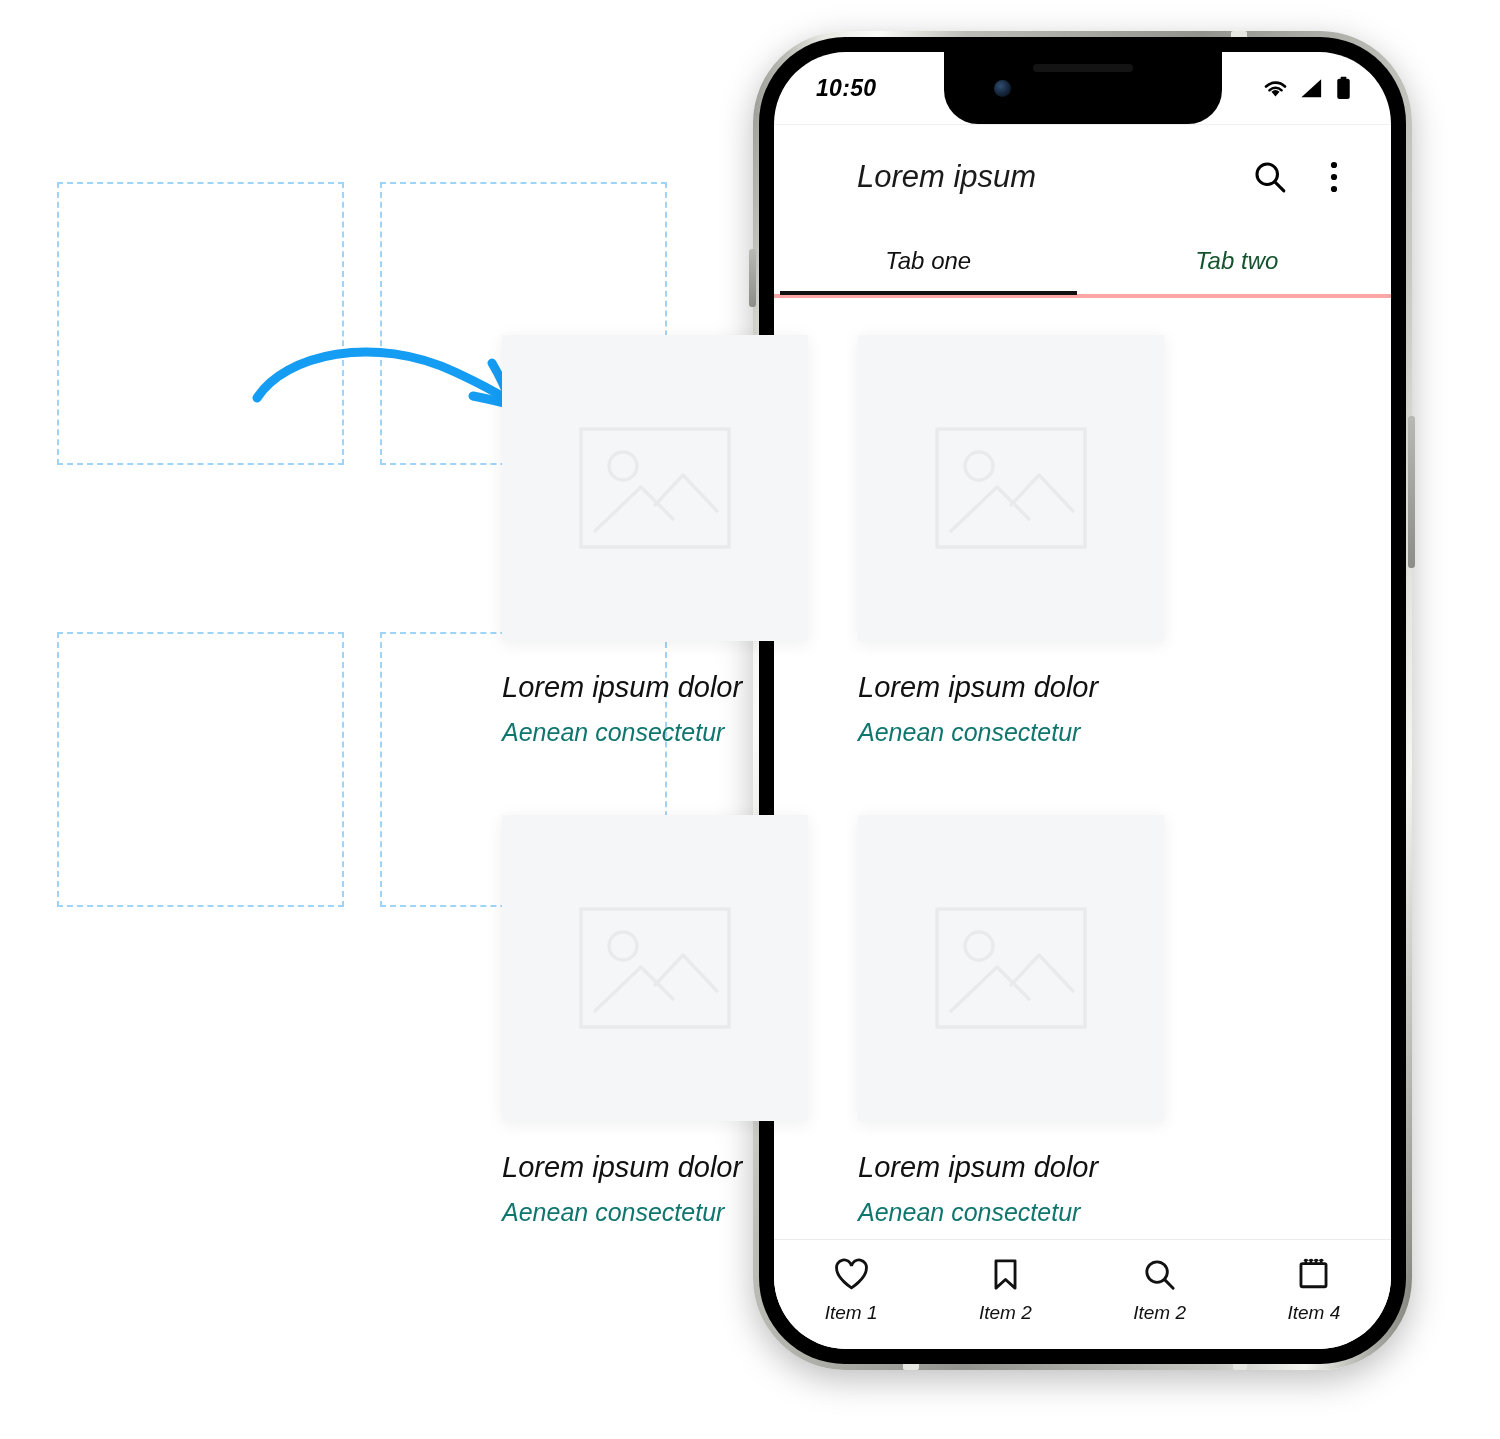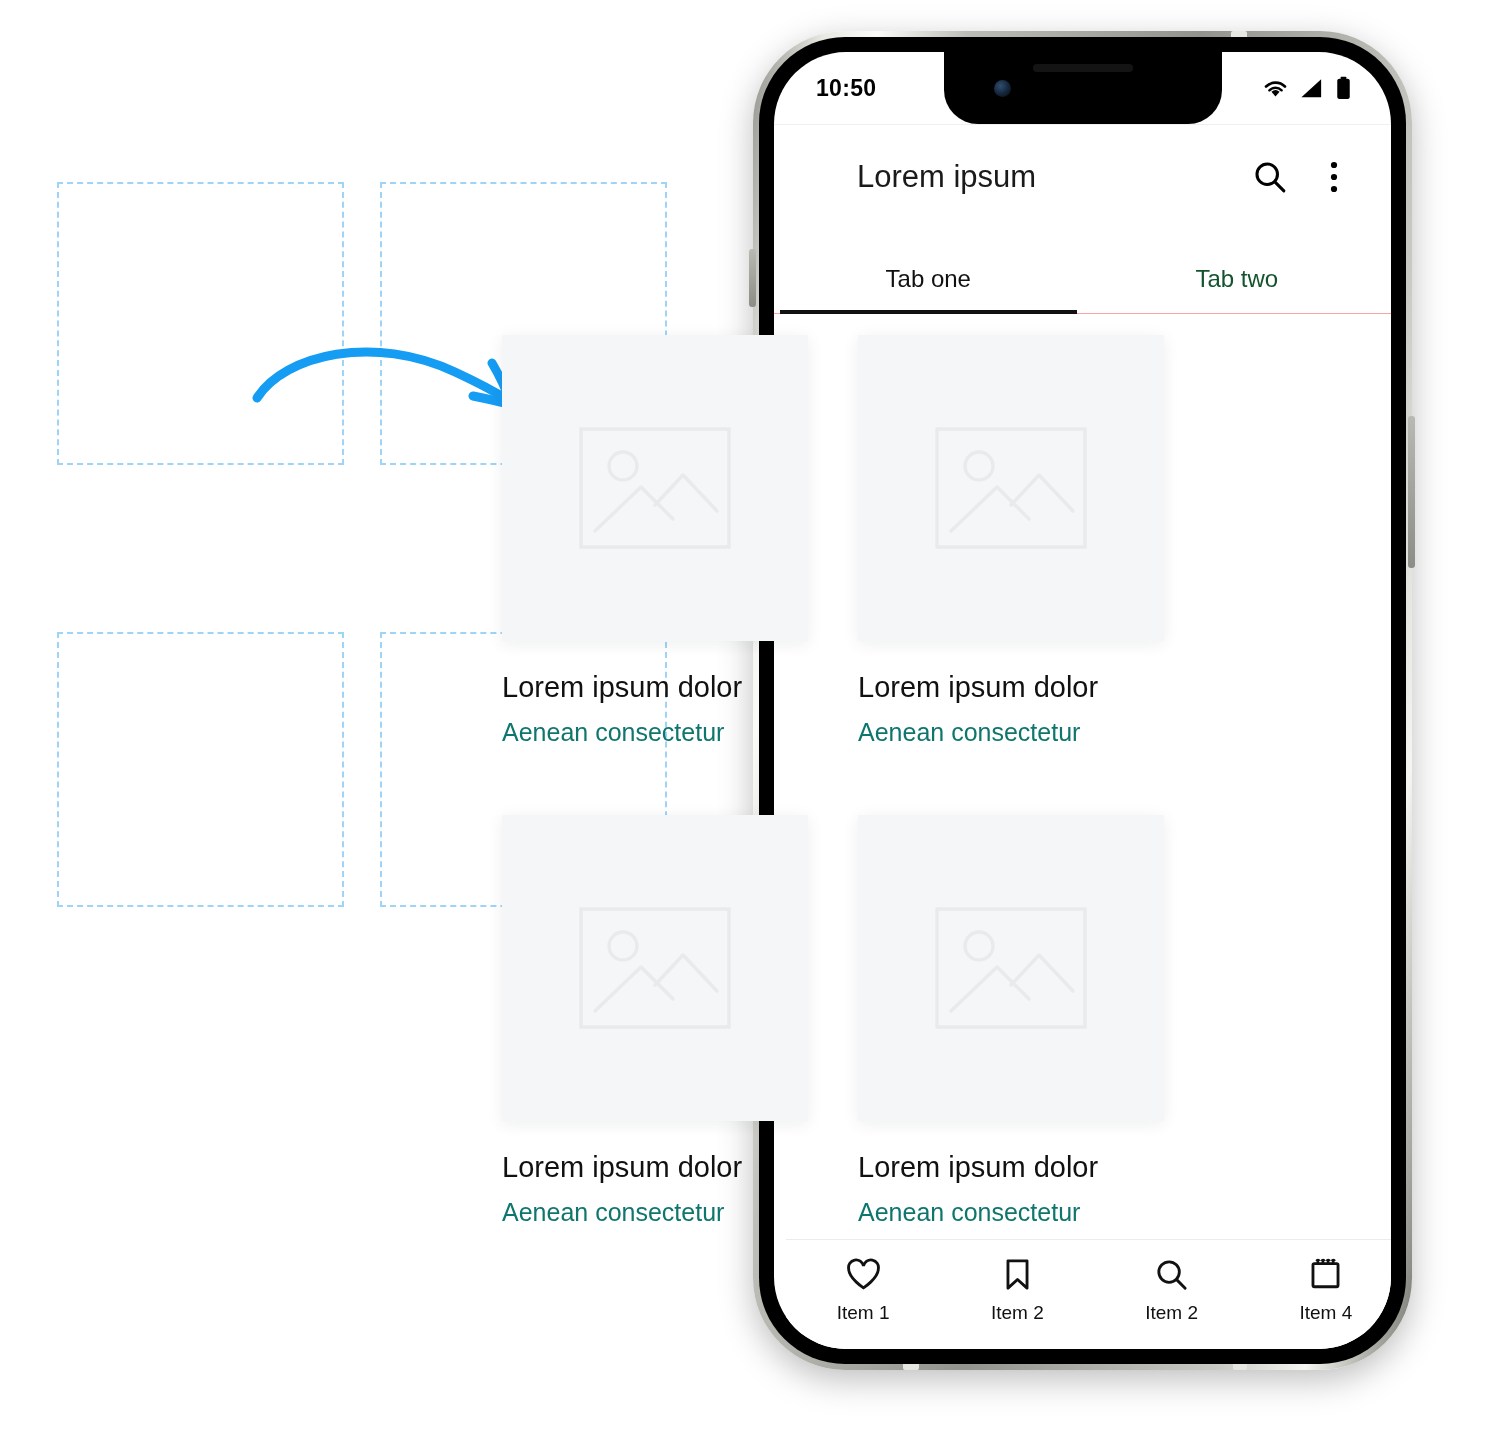--- a/index.html
+++ b/index.html
@@ -2,21 +2,21 @@
 <html><head>
 <meta charset="utf-8">
 <style>
   * { margin:0; padding:0; box-sizing:border-box; }
   html, body {
     width:1500px; height:1439px;
     background:#ffffff;
     font-family:"Liberation Sans", sans-serif;
     overflow:hidden;
   }
-  #stage { position:relative; width:1500px; height:1439px; background:#fff; }
+  #stage { position:relative; width:1500px; height:1439px; background:#fff;font-style:italic; }
 
   
   .guide {
     position:absolute;
     border:2px dashed #9ED4F7;
     background:transparent;
   }
   #guide-r1c1 { left:57px;  top:182px; width:287px; height:283px; }
   #guide-r1c2 { left:380px; top:182px; width:287px; height:283px; }
   #guide-r2c1 { left:57px;  top:632px; width:287px; height:275px; }
@@ -85,22 +85,22 @@
     position:absolute; left:0; top:72px; width:100%; height:104px;
     display:flex; align-items:center; justify-content:space-between;
     padding:0 34px 0 42px; border-top:1px solid #efefef;
   }
   #appbar-title { font-size:31px; color:#1a1a1a;margin-left:41px; }
   #appbar-actions { display:flex; align-items:center; gap:18px; }
   .icon-btn { display:flex; align-items:center; justify-content:center; width:46px; height:46px; }
 
   
   #tabs {
-    position:absolute; left:0; top:192px; width:100%; height:70px;
-    display:flex; border-bottom:1px solid #fca5a5;
+    position:absolute; left:0; top:176px; width:100%; height:70px;
+    display:flex; border-bottom:4px solid #fca5a5;
   }
   .tab {
     flex:1; display:flex; align-items:center; justify-content:center;
     font-size:24px; color:#14532d; position:relative;
   }
   .tab.active { color:#111; }
   .tab.active::after {
     content:""; position:absolute; left:6px; right:6px; bottom:-1px;
     height:4px; background:#111;
   }
@@ -118,21 +118,21 @@
   .card-title  { margin-top:30px; font-size:29px; color:#111; white-space:nowrap; }
   .card-sub    { margin-top:14px; font-size:25px; color:#0f766e; white-space:nowrap; }
 
   #card-1 { left:495px;  top:335px;  width:306px; }
   #card-2 { left:851px;  top:335px;  width:306px; }
   #card-3 { left:495px;  top:815px;  width:306px; }
   #card-4 { left:851px;  top:815px;  width:306px; }
 
   
   #bottomnav {
-    position:absolute; left:12px; bottom:0; width:100%; height:110px;
+    position:absolute; left:0; bottom:0; width:100%; height:110px;
     background:#fff; border-top:1px solid #ececec;
     display:flex; align-items:flex-start; justify-content:space-around;
     padding-top:16px; z-index:11;
   }
   .nav-item { display:flex; flex-direction:column; align-items:center; gap:9px; width:120px; }
   .nav-label { font-size:19px; color:#111; }
 </style>
 </head>
 <body>
 

